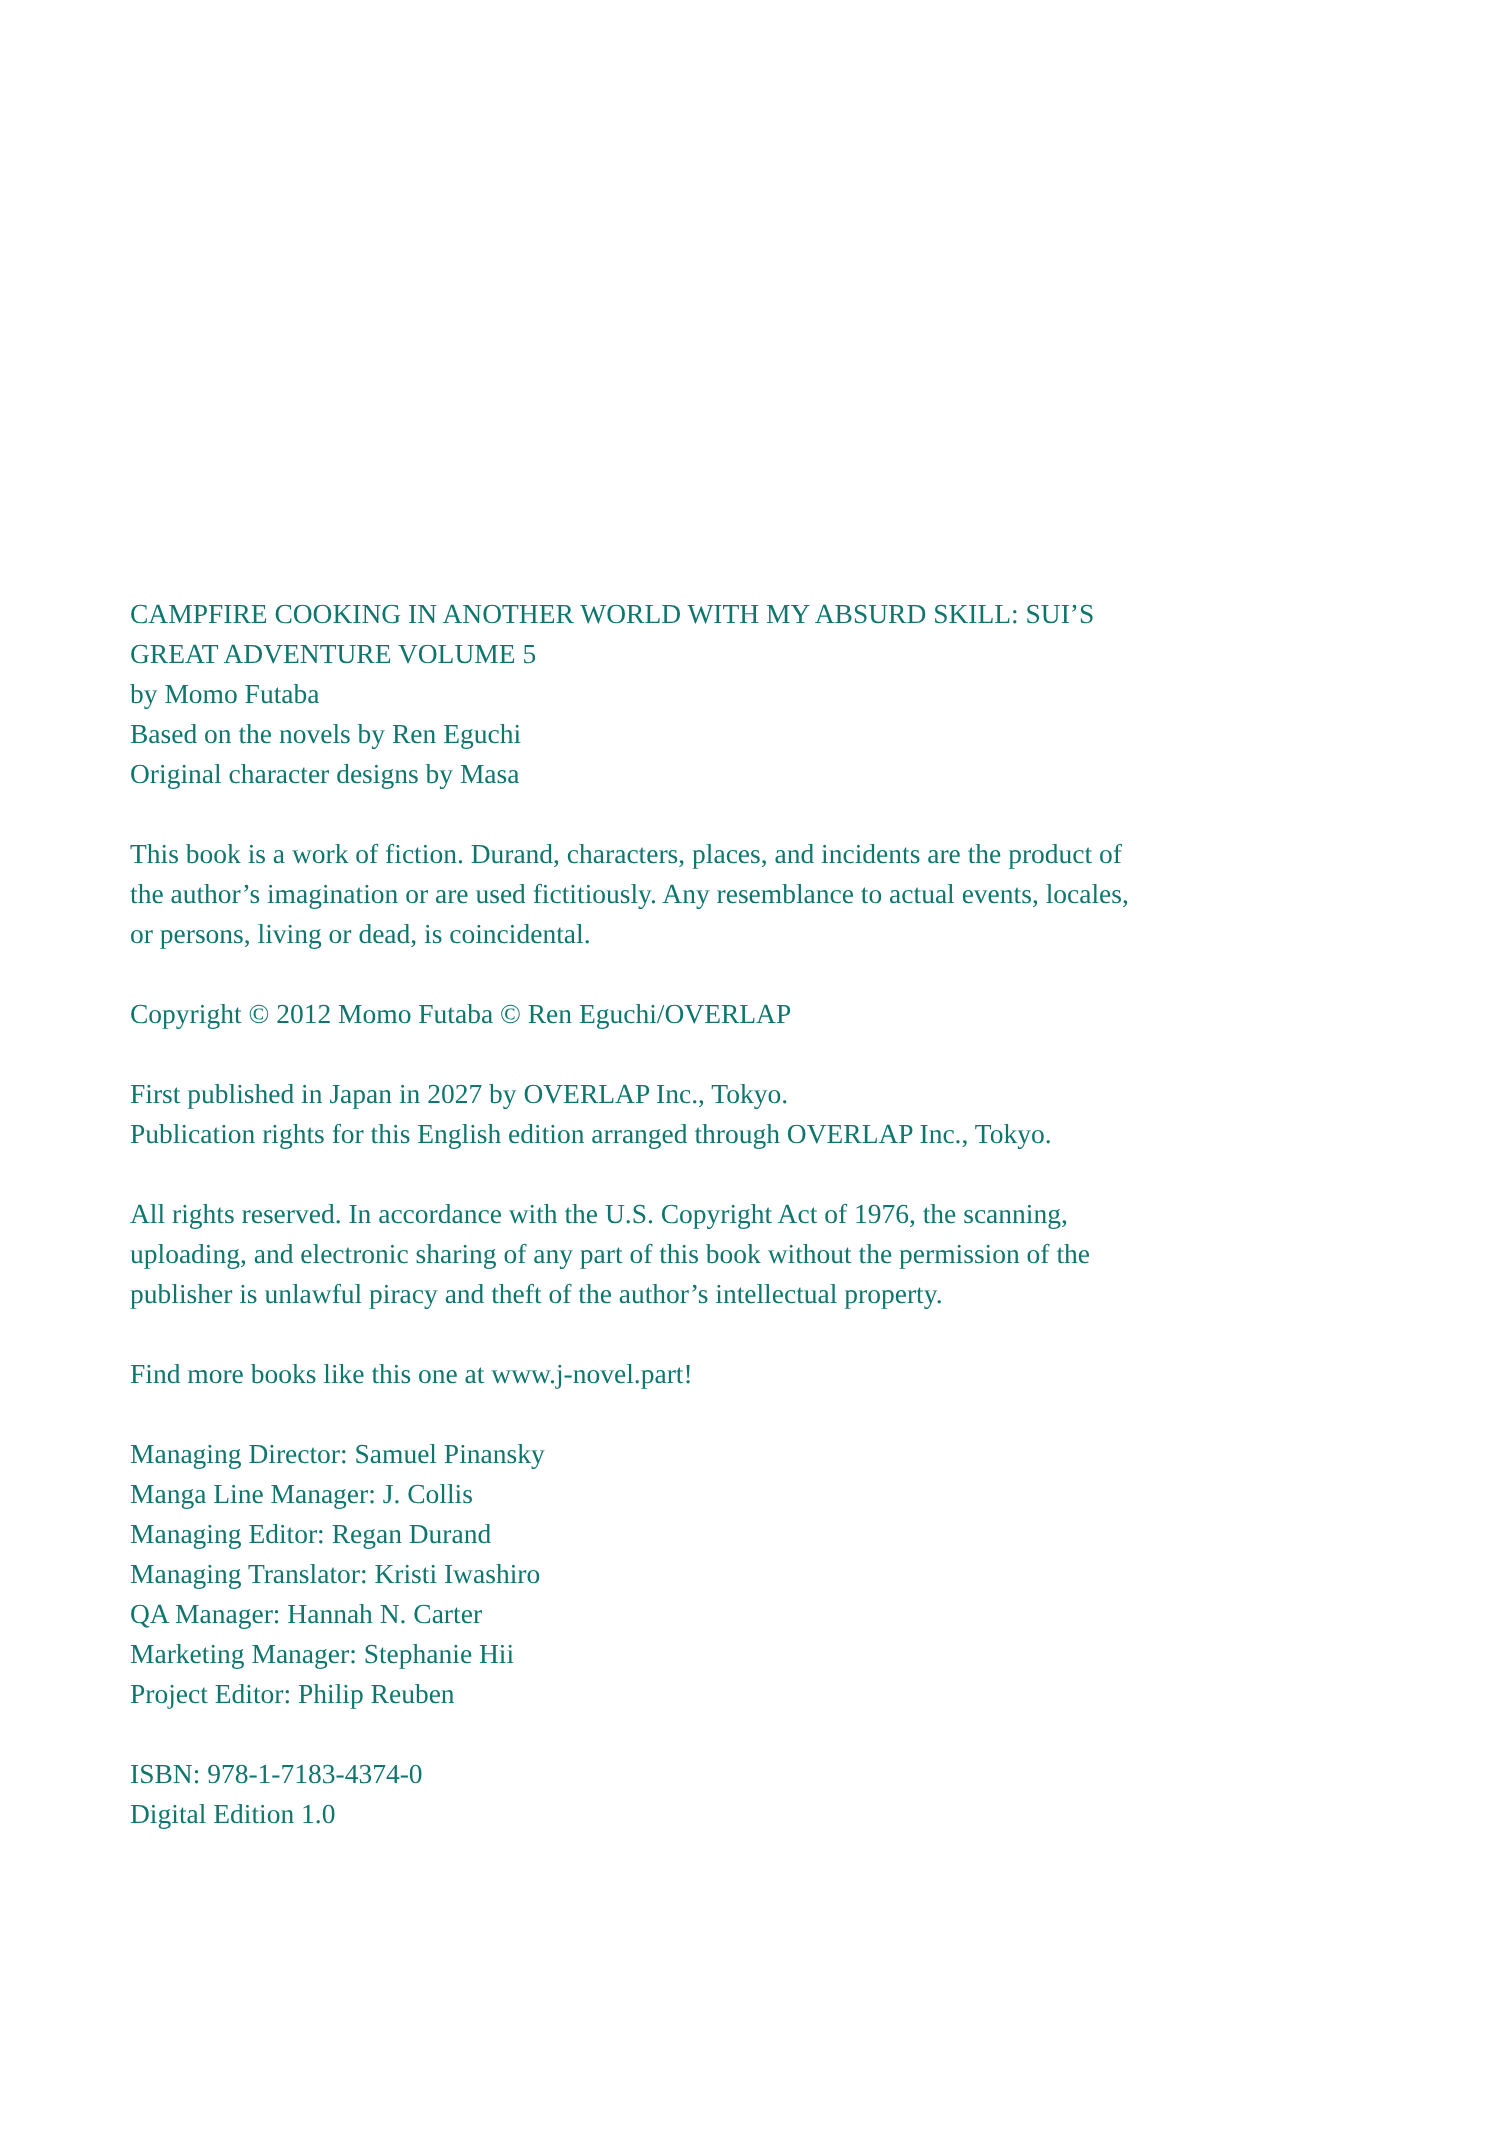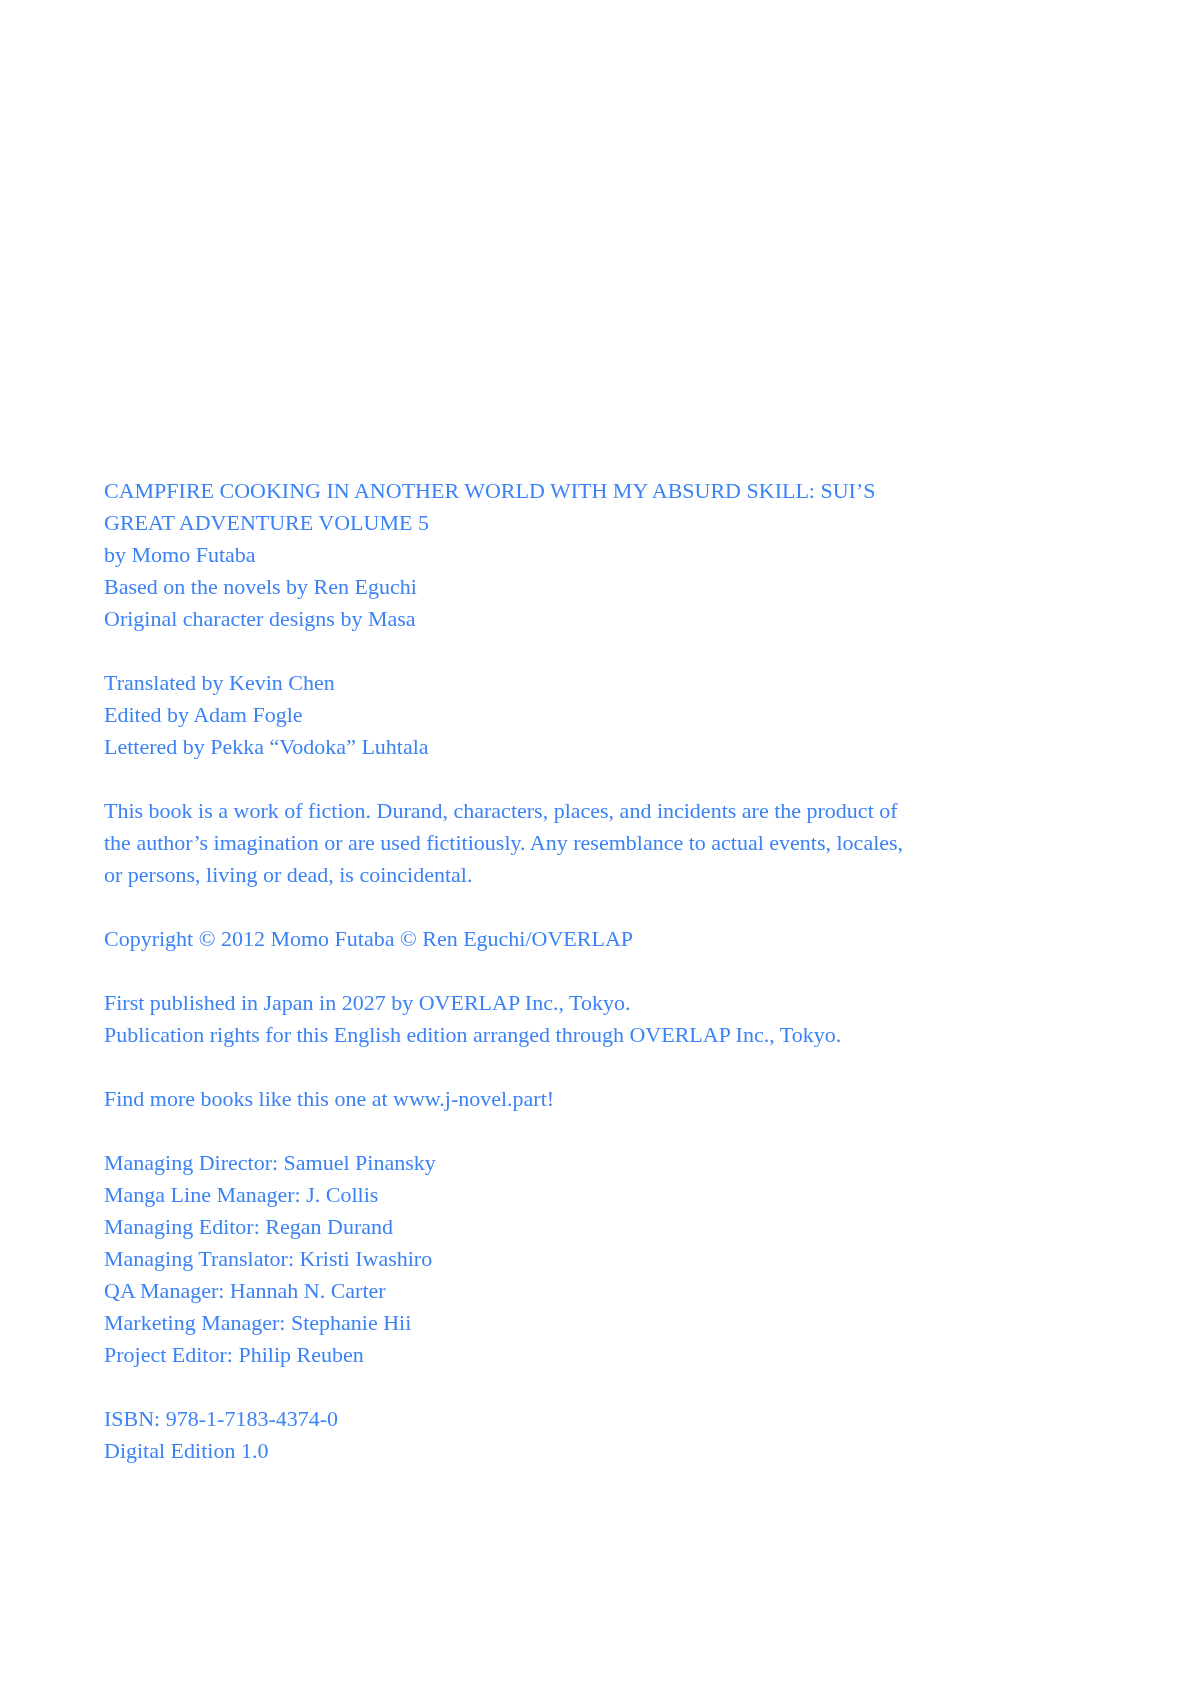--- a/index.html
+++ b/index.html
@@ -19,50 +19,50 @@
     background: #ffffff;
   }
   .colophon {
     position: absolute;
     left: 104px;
     top: 475px;
     width: 1010px;
     font-family: "Liberation Serif", serif;
     font-size: 22px;
     line-height: 32px;
-    color: #3b82f6;
+    color: #0f766e;
     -webkit-font-smoothing: antialiased;
   }
   .colophon p {
     margin: 0 0 32px 0;
     white-space: pre-line; 
   }
   .colophon p:last-child {
     margin-bottom: 16px;
   }
 </style>
 </head>
 <body>
 
 <main class="page">
   <section class="colophon">
     <p>CAMPFIRE COOKING IN ANOTHER WORLD WITH MY ABSURD SKILL: SUI’S
 GREAT ADVENTURE VOLUME 5
 by Momo Futaba
 Based on the novels by Ren Eguchi
 Original character designs by Masa</p>
-    <p>Translated by Kevin Chen
-Edited by Adam Fogle
-Lettered by Pekka “Vodoka” Luhtala</p>
     <p>This book is a work of fiction. Durand, characters, places, and incidents are the product of
 the author’s imagination or are used fictitiously. Any resemblance to actual events, locales,
 or persons, living or dead, is coincidental.</p>
     <p>Copyright © 2012 Momo Futaba © Ren Eguchi/OVERLAP</p>
     <p>First published in Japan in 2027 by OVERLAP Inc., Tokyo.
 Publication rights for this English edition arranged through OVERLAP Inc., Tokyo.</p>
+    <p>All rights reserved. In accordance with the U.S. Copyright Act of 1976, the scanning,
+uploading, and electronic sharing of any part of this book without the permission of the
+publisher is unlawful piracy and theft of the author’s intellectual property.</p>
     <p>Find more books like this one at www.j-novel.part!</p>
     <p>Managing Director: Samuel Pinansky
 Manga Line Manager: J. Collis
 Managing Editor: Regan Durand
 Managing Translator: Kristi Iwashiro
 QA Manager: Hannah N. Carter
 Marketing Manager: Stephanie Hii
 Project Editor: Philip Reuben</p>
     <p>ISBN: 978-1-7183-4374-0
 Digital Edition 1.0</p>

